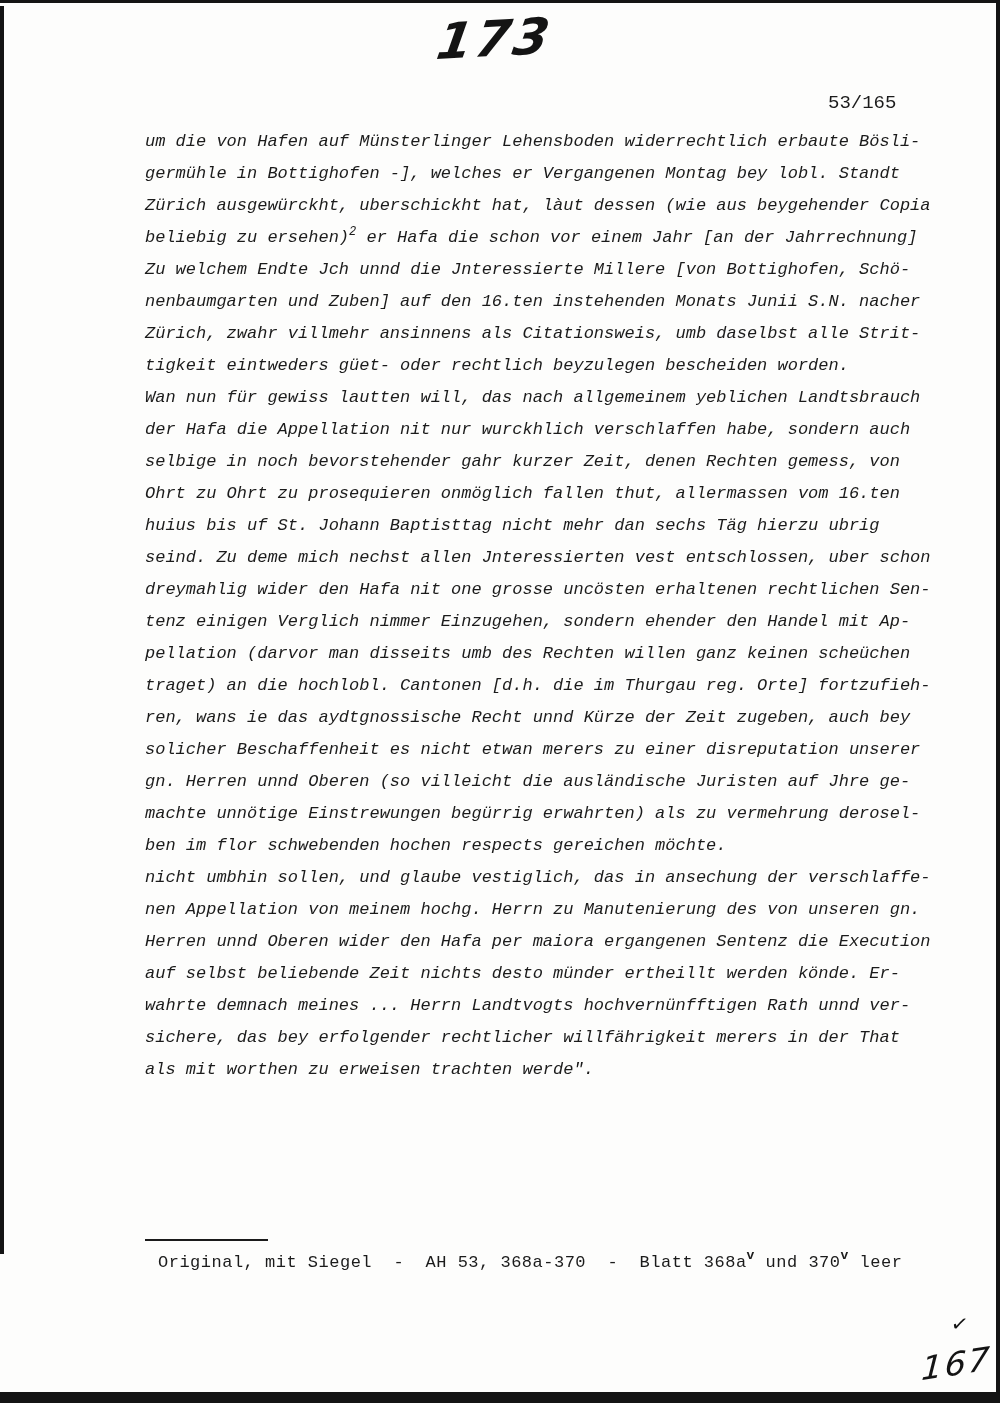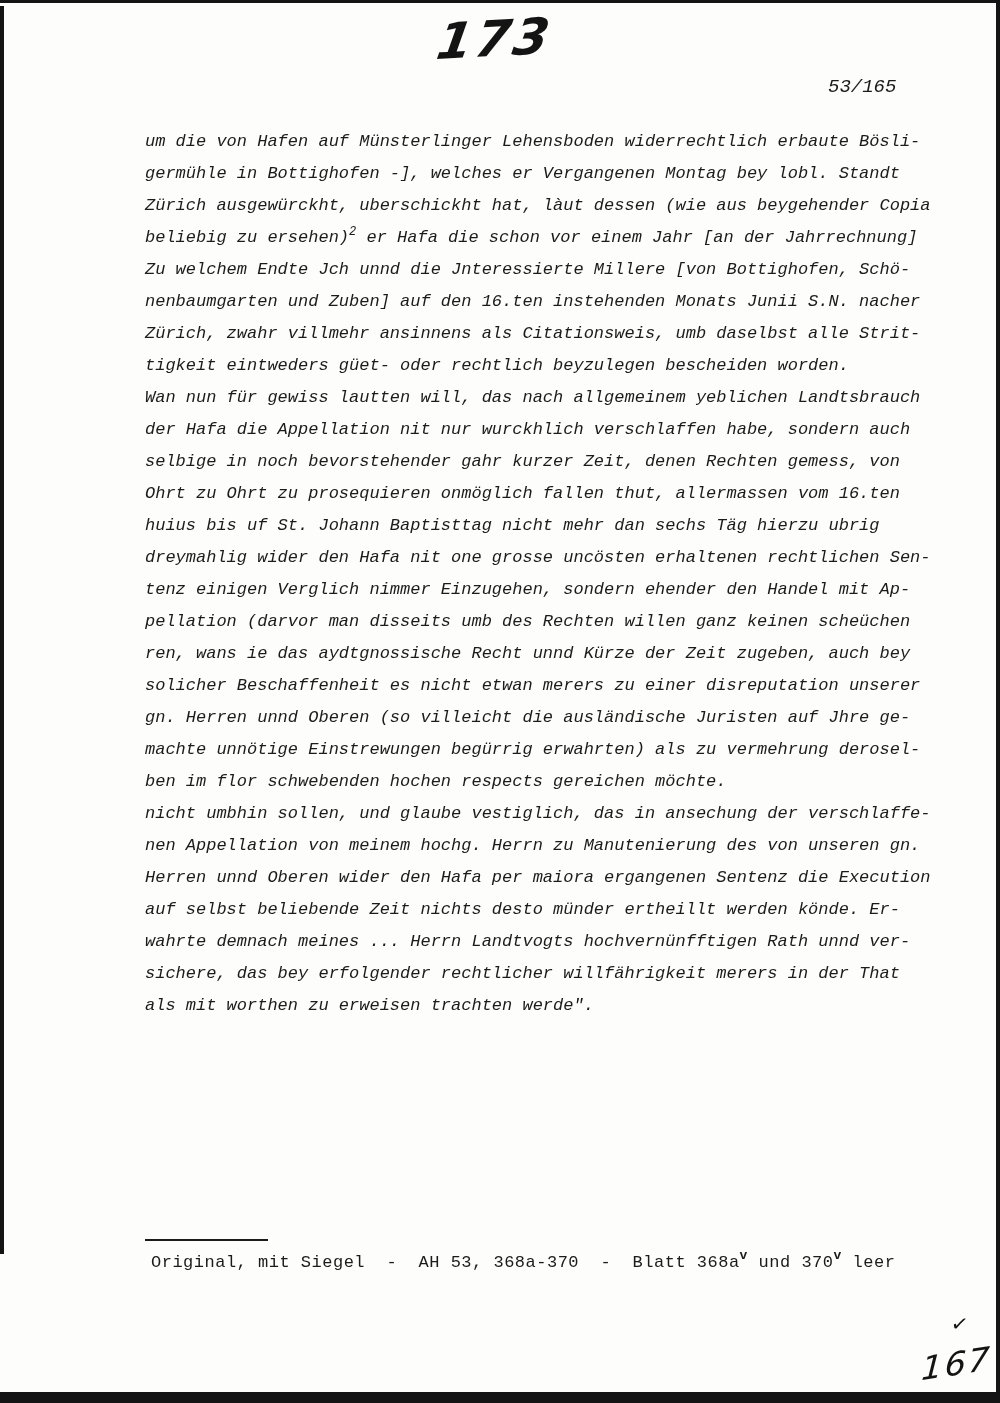--- a/index.html
+++ b/index.html
@@ -44,22 +44,21 @@
   .hw-bottomnum {
     left: 922px; top: 1344px;
     font-size: 33px; font-weight: 500;
     letter-spacing: 2px;
     transform: skewX(-12deg) rotate(-9deg);
   }
 
   
   .archive-ref {
     position: absolute;
-    left: 828px; top: 76px;
-    font-style: italic;
+    left: 828px; top: 92px;
     font-size: 19px;
     white-space: pre;
   }
 
   
   .body-text {
     position: absolute;
     left: 145px; top: 126px;
     font-style: italic;
     font-size: 17px;
@@ -91,21 +90,21 @@
   .source-rule {
     position: absolute;
     left: 145px; top: 1239px;
     width: 123px; height: 0;
     border-top: 2px solid #1b1b1b;
   }
 
   
   .source-line {
     position: absolute;
-    left: 151px; top: 1250px;
+    left: 158px; top: 1250px;
     font-style: normal;
     font-size: 17px;
     line-height: 26px;
     white-space: pre;
     letter-spacing: 0.5px;
     text-align: right;
   }
   .source-line sup {
     font-size: 13px;
     font-weight: bold;
@@ -134,23 +133,25 @@
     <div class="body-line"><span>beliebig zu ersehen)</span><sup>2</sup><span> er Hafa die schon vor einem Jahr [an der Jahrrechnung]</span></div>
     <div class="body-line">Zu welchem Endte Jch unnd die Jnteressierte Millere [von Bottighofen, Schö-</div>
     <div class="body-line">nenbaumgarten und Zuben] auf den 16.ten instehenden Monats Junii S.N. nacher</div>
     <div class="body-line">Zürich, zwahr villmehr ansinnens als Citationsweis, umb daselbst alle Strit-</div>
     <div class="body-line">tigkeit eintweders güet- oder rechtlich beyzulegen bescheiden worden.</div>
     <div class="body-line">Wan nun für gewiss lautten will, das nach allgemeinem yeblichen Landtsbrauch</div>
     <div class="body-line">der Hafa die Appellation nit nur wurckhlich verschlaffen habe, sondern auch</div>
     <div class="body-line">selbige in noch bevorstehender gahr kurzer Zeit, denen Rechten gemess, von</div>
     <div class="body-line">Ohrt zu Ohrt zu prosequieren onmöglich fallen thut, allermassen vom 16.ten</div>
     <div class="body-line">huius bis uf St. Johann Baptisttag nicht mehr dan sechs Täg hierzu ubrig</div>
+    <div class="body-line">seind. Zu deme mich nechst allen Jnteressierten vest entschlossen, uber schon</div>
     <div class="body-line">dreymahlig wider den Hafa nit one grosse uncösten erhaltenen rechtlichen Sen-</div>
     <div class="body-line">tenz einigen Verglich nimmer Einzugehen, sondern ehender den Handel mit Ap-</div>
     <div class="body-line">pellation (darvor man disseits umb des Rechten willen ganz keinen scheüchen</div>
+    <div class="body-line">traget) an die hochlobl. Cantonen [d.h. die im Thurgau reg. Orte] fortzufieh-</div>
     <div class="body-line">ren, wans ie das aydtgnossische Recht unnd Kürze der Zeit zugeben, auch bey</div>
     <div class="body-line">solicher Beschaffenheit es nicht etwan merers zu einer disreputation unserer</div>
     <div class="body-line">gn. Herren unnd Oberen (so villeicht die ausländische Juristen auf Jhre ge-</div>
     <div class="body-line">machte unnötige Einstrewungen begürrig erwahrten) als zu vermehrung derosel-</div>
     <div class="body-line">ben im flor schwebenden hochen respects gereichen möchte.</div>
     <div class="body-line">nicht umbhin sollen, und glaube vestiglich, das in ansechung der verschlaffe-</div>
     <div class="body-line">nen Appellation von meinem hochg. Herrn zu Manutenierung des von unseren gn.</div>
     <div class="body-line">Herren unnd Oberen wider den Hafa per maiora ergangenen Sentenz die Execution</div>
     <div class="body-line">auf selbst beliebende Zeit nichts desto münder ertheillt werden könde. Er-</div>
     <div class="body-line">wahrte demnach meines ... Herrn Landtvogts hochvernünfftigen Rath unnd ver-</div>

